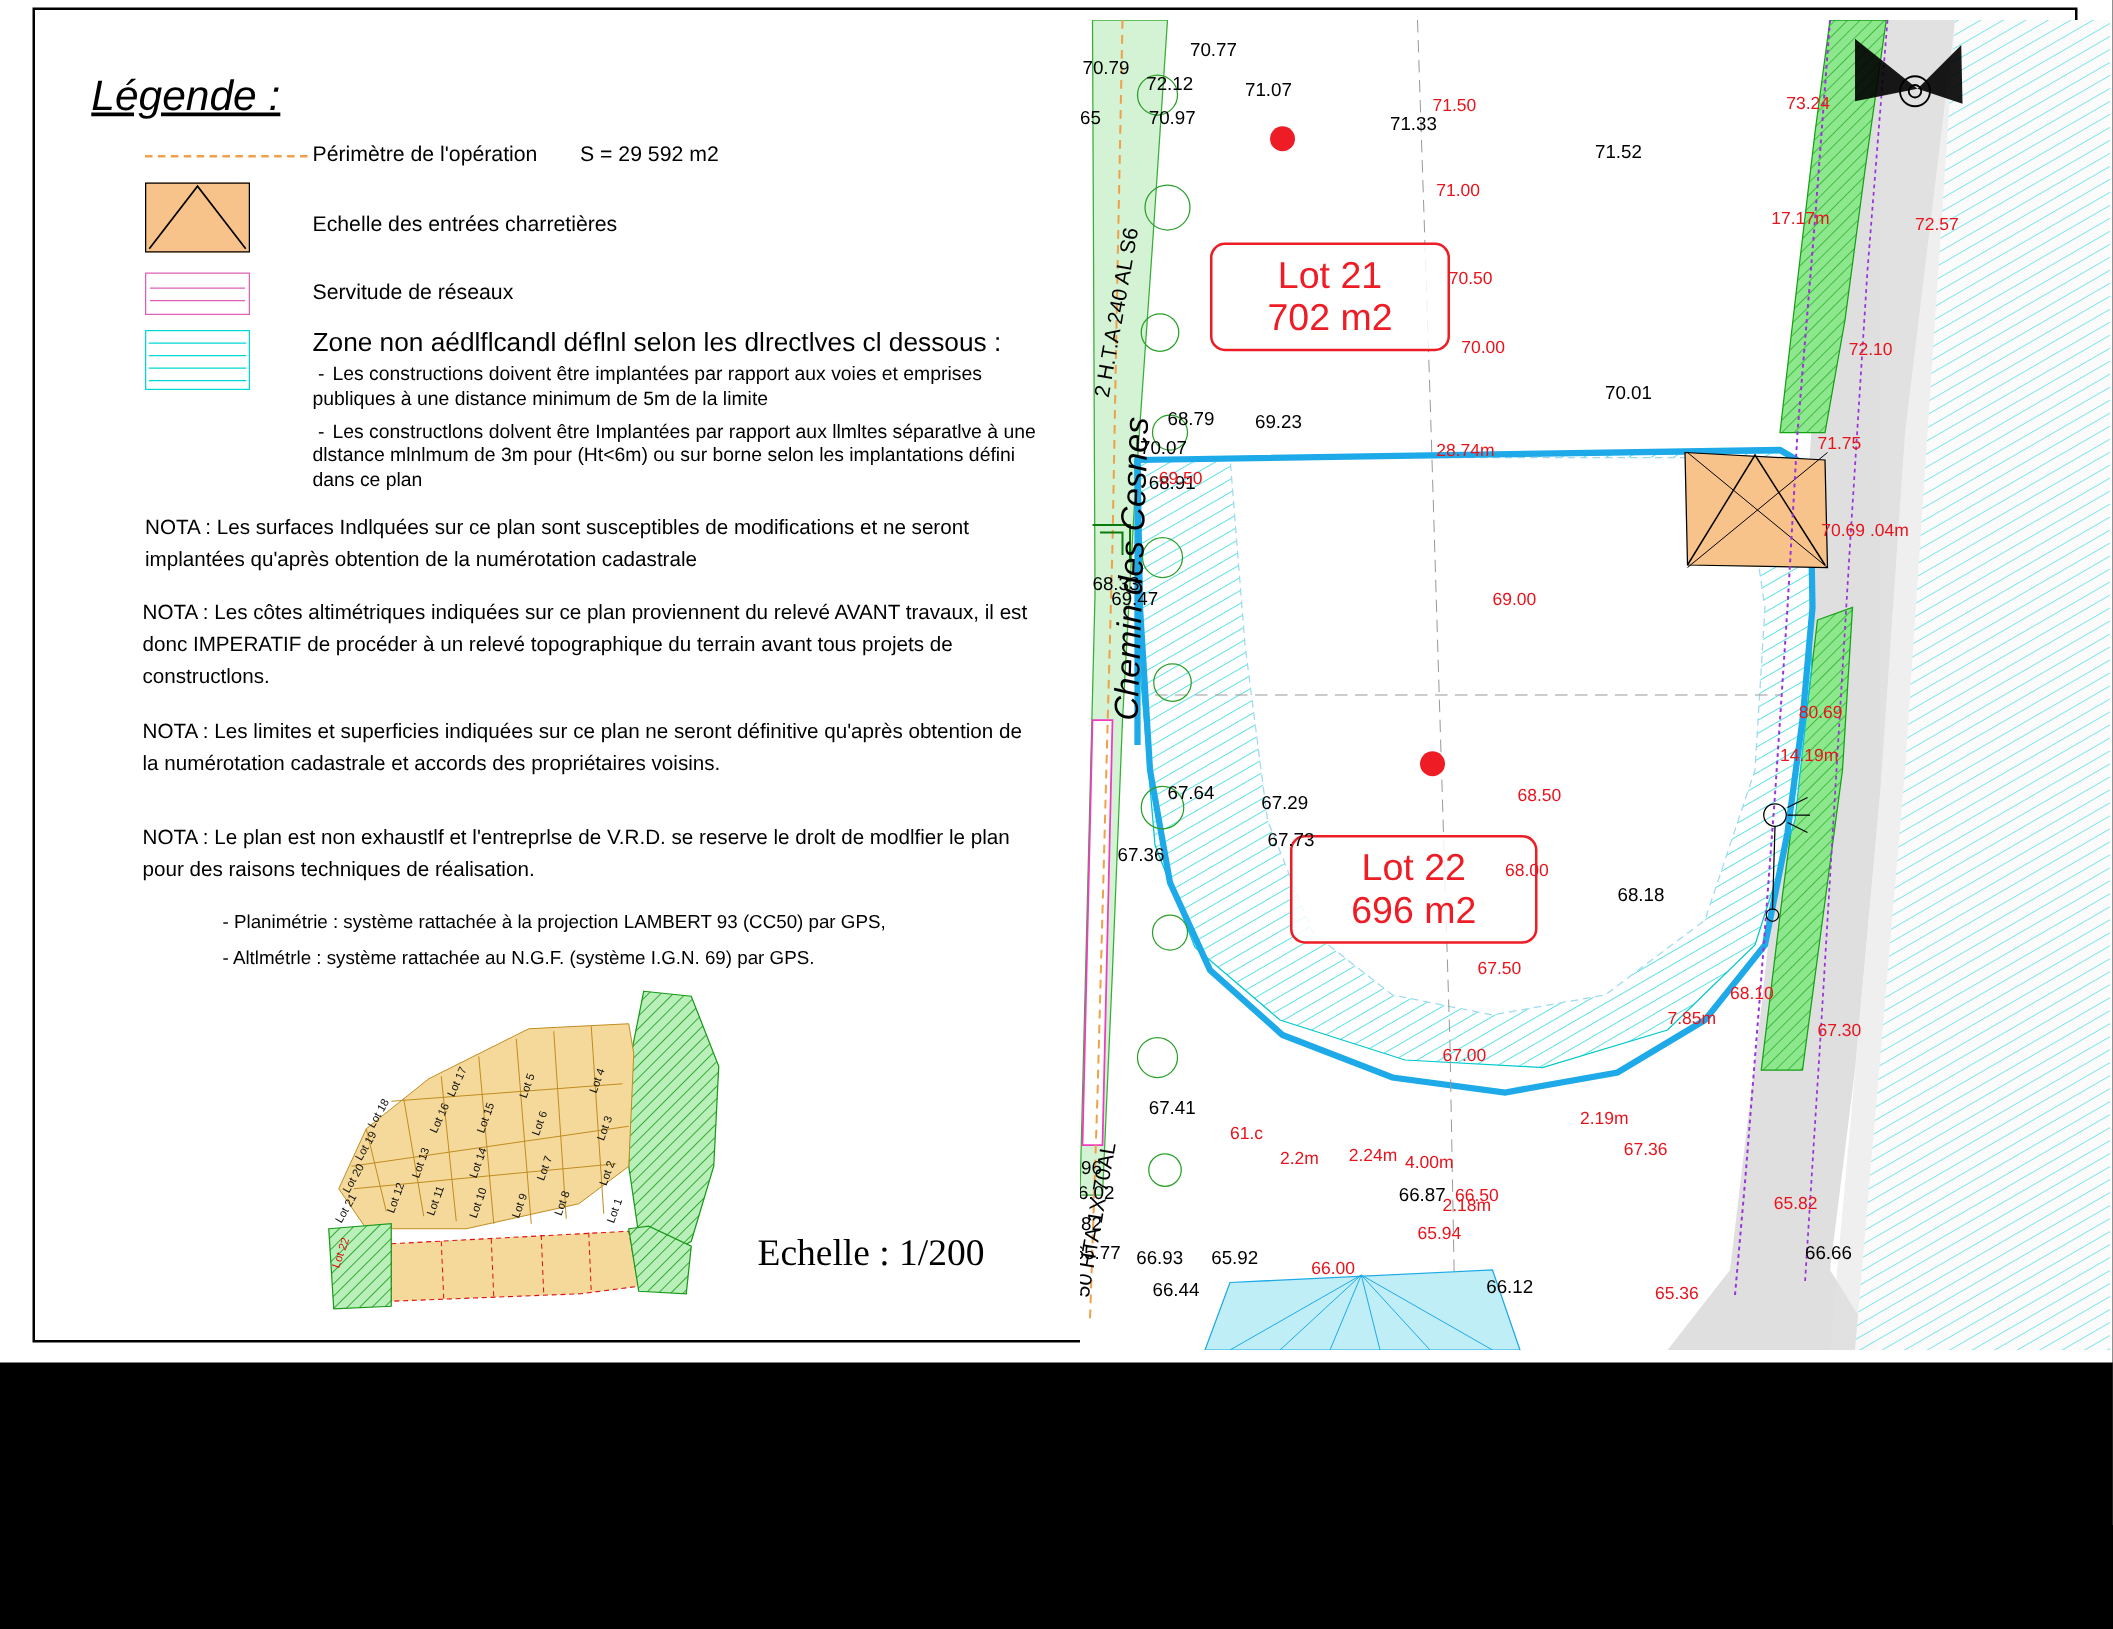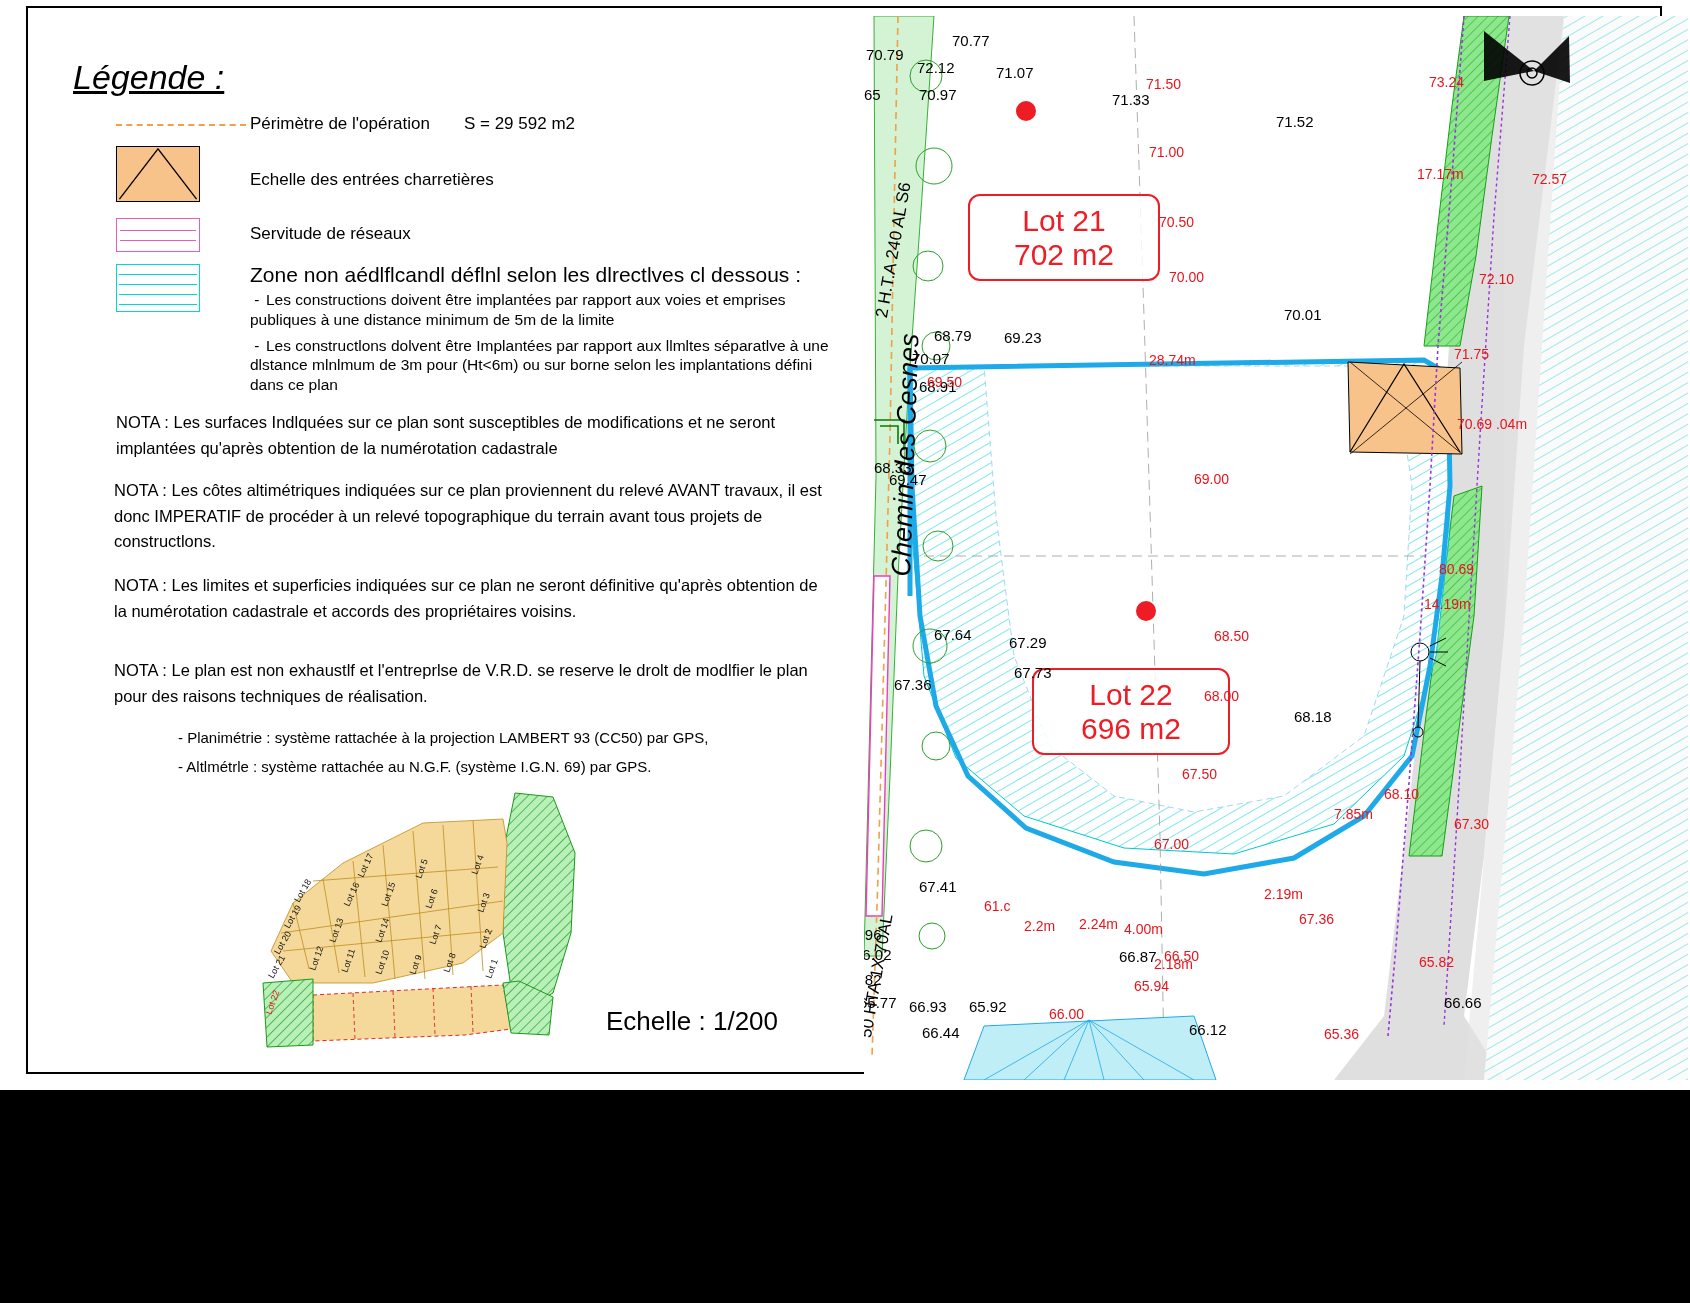--- a/index.html
+++ b/index.html
@@ -35,21 +35,21 @@
   .nota0{left:58px;top:392px;width:720px;}
   .nota1{left:56px;top:460px;}
   .nota2{left:56px;top:555px;}
   .nota3{left:56px;top:640px;}
   .nota-sub{position:absolute;left:120px;font-size:15px;line-height:1.9;}
   .nota-sub{top:706px;}
 
   
   .mini{position:absolute;left:195px;top:765px;width:340px;height:275px;}
   .mini svg{display:block;}
-  .echelle{position:absolute;left:548px;top:988px;font-size:26px;color:#000;}
+  .echelle{position:absolute;left:548px;top:968px;font-size:30px;color:#000;font-family:Liberation Serif, serif;}
 
   
   .mapwrap{position:absolute;left:836px;top:8px;width:824px;height:1064px;overflow:hidden;background:#fff;}
   .mapwrap svg{position:absolute;left:0;top:0;}
 
   .lbl{position:absolute;font-size:15px;color:#000;white-space:nowrap;}
   .lbl-r{position:absolute;font-size:14px;color:#e8141c;white-space:nowrap;}
   .lotbox{position:absolute;border:2px solid #ee1c25;border-radius:12px;background:rgba(255,255,255,0.86);color:#ee1c25;
           font-size:30px;text-align:center;line-height:1.12;padding:8px 12px;}
   .dot{position:absolute;width:20px;height:20px;border-radius:50%;background:#ee1c25;}

